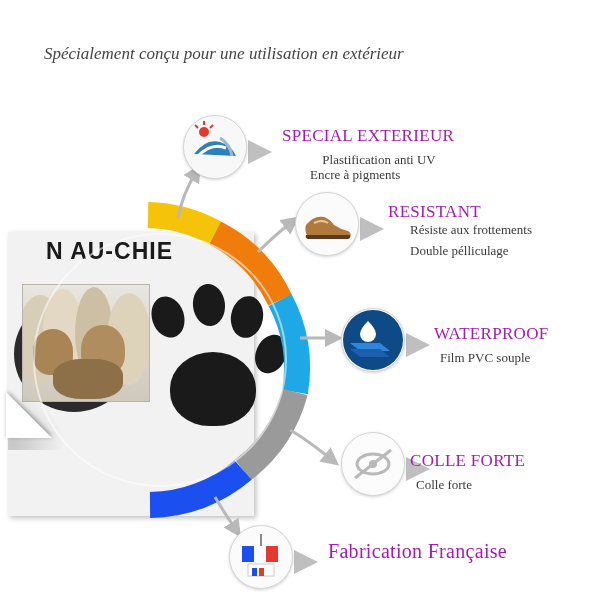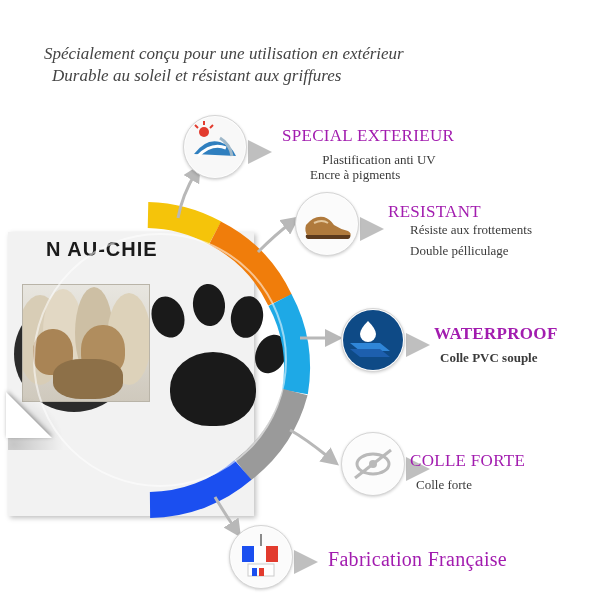--- a/index.html
+++ b/index.html
@@ -65,21 +65,21 @@
   .pad-main {
     width: 86px; height: 74px;
     left: 170px; top: 352px;
     border-radius: 50% 50% 46% 46%;
   }
   .toe { width: 34px; height: 44px; }
   .sticker-text {
     position: absolute;
     left: 46px;
     top: 238px;
-    font-size: 20px;
+    font-size: 23px;
     font-weight: bold;
     letter-spacing: 1px;
     color: #1a1a1a;
     font-family: "Liberation Sans", sans-serif;
     white-space: nowrap;
   }
   .photo {
     position: absolute;
     left: 22px;
     top: 284px;
@@ -136,24 +136,24 @@
   }
   .feature .line {
     font-size: 13px;
     color: #3a3a3a;
     white-space: nowrap;
     line-height: 15px;
   }
 
   .f1 { left: 282px; top: 126px; }
   .f2 { left: 388px; top: 202px; }
-  .f3 { left: 434px; top: 324px; font-weight: bold; }
+  .f3 { left: 434px; top: 324px; }
   .f4 { left: 410px; top: 451px; }
   .f5 { left: 328px; top: 540px; }
-  .f5 .head { font-size: 20px; margin-top: 8px; }
+  .f5 .head { font-size: 20px; }
 
   
   .icon-circle {
     position: absolute;
     border-radius: 50%;
     background: #fdfdfd;
     border: 1px solid #d5d5d5;
     box-shadow: 0 1px 3px rgba(0,0,0,0.18);
   }
   .ic1 { left: 183px; top: 115px; width: 62px; height: 62px; }
@@ -163,21 +163,20 @@
   .ic5 { left: 229px; top: 525px; width: 62px; height: 62px; }
 
   .icon-svg { position: absolute; left: 0; top: 0; }
 </style>
 </head>
 <body>
 
 <div id="stage">
 
   <div class="subtitle1">Spécialement conçu pour une utilisation en extérieur</div>
-  <div class="subtitle2">Durable au soleil et résistant aux griffures</div>
 
   <div class="sticker"></div>
   <div class="sticker-text">N AU-CHIE</div>
 
   <div class="paw pad-main" style="position:absolute;background:#1a1a1a;"></div>
   <div class="paw toe" style="position:absolute;left:152px;top:296px;width:32px;height:42px;background:#1a1a1a;border-radius:50%;transform:rotate(-18deg);"></div>
   <div class="paw toe" style="position:absolute;left:193px;top:284px;width:32px;height:42px;background:#1a1a1a;border-radius:50%;transform:rotate(-6deg);"></div>
   <div class="paw toe" style="position:absolute;left:231px;top:296px;width:32px;height:42px;background:#1a1a1a;border-radius:50%;transform:rotate(10deg);"></div>
   <div class="paw toe" style="position:absolute;left:256px;top:334px;width:30px;height:40px;background:#1a1a1a;border-radius:50%;transform:rotate(24deg);"></div>
   <div class="paw" style="position:absolute;left:14px;top:296px;width:120px;height:116px;border-radius:50%;background:#1a1a1a;opacity:0.92;"></div>
@@ -271,21 +270,21 @@
   <div class="icon-circle ic3">
     <svg class="icon-svg" width="62" height="62" viewBox="0 0 62 62">
       <circle cx="31" cy="31" r="30" fill="#0e4a86"></circle>
       <path d="M8 34 h30 l10 8 H18 z" fill="#2f86d8"></path>
       <path d="M8 40 h30 l10 8 H18 z" fill="#1d5fae"></path>
       <path d="M26 12 q8 8 8 13 a8 8 0 0 1 -16 0 q0 -5 8 -13 z" fill="#ffffff"></path>
     </svg>
   </div>
   <div class="feature f3">
     <div class="head">WATERPROOF</div>
-    <div class="line" style="margin-top:6px;margin-left:6px;">Colle PVC souple</div>
+    <div class="line" style="margin-top:6px;margin-left:6px;">Film PVC souple</div>
   </div>
 
   <div class="icon-circle ic4">
     <svg class="icon-svg" width="62" height="62" viewBox="0 0 62 62">
       <circle cx="31" cy="31" r="30" fill="#fcfcfc"></circle>
       <ellipse cx="31" cy="31" rx="16" ry="10" fill="none" stroke="#b9b9b9" stroke-width="3"></ellipse>
       <line x1="13" y1="45" x2="49" y2="17" stroke="#b9b9b9" stroke-width="3"></line>
       <circle cx="31" cy="31" r="4" fill="#b9b9b9"></circle>
     </svg>
   </div>

